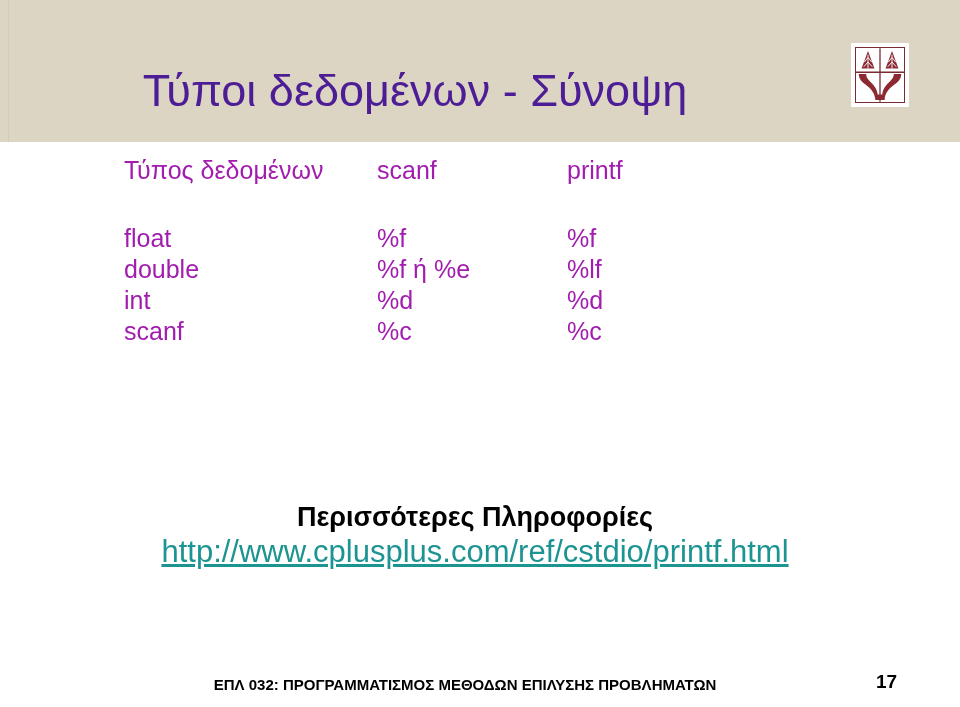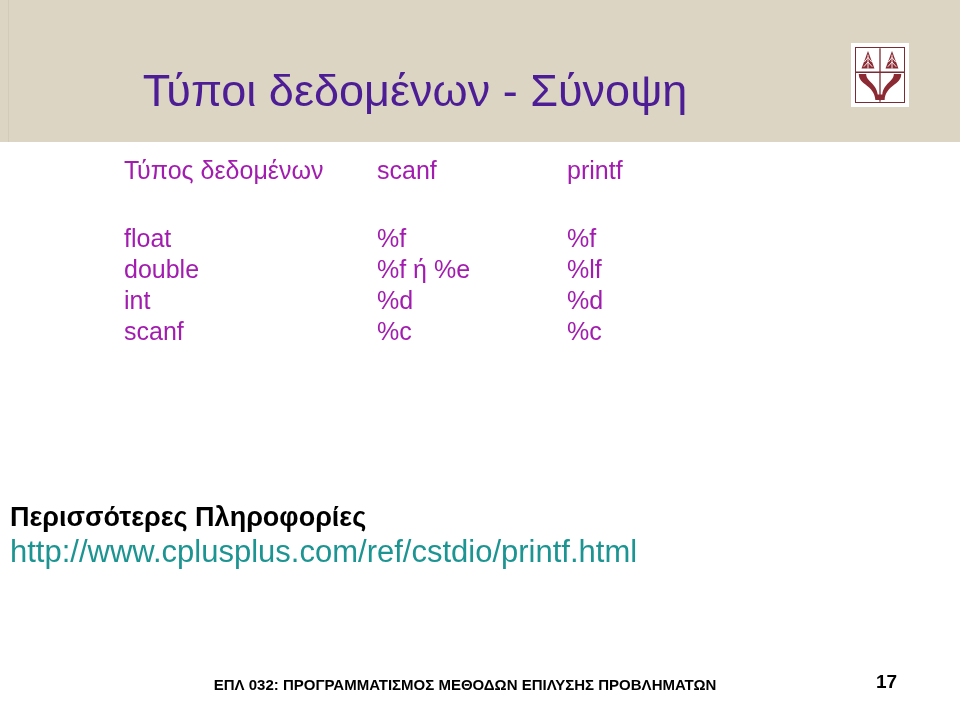--- a/index.html
+++ b/index.html
@@ -107,34 +107,35 @@
     position: absolute;
     left: 535px;
   }
 
   
   .info-block {
     position: absolute;
     left: 0;
     top: 500px;
     width: 940px;
-    text-align: left;
+    text-align: center;
   }
   .info-heading {
     font-size: 27px;
     font-weight: bold;
     color: #000000;
     line-height: 34px;
     margin: 0;
     padding-left: 10px;
   }
   .info-link {
     display: inline-block;
     font-size: 31px;
     color: #1c9492;
+    text-decoration: underline;
     line-height: 36px;
     white-space: nowrap;
     cursor: pointer;
   }
   .info-link-row {
     padding-left: 10px;
   }
 
   
   .footer-text {

